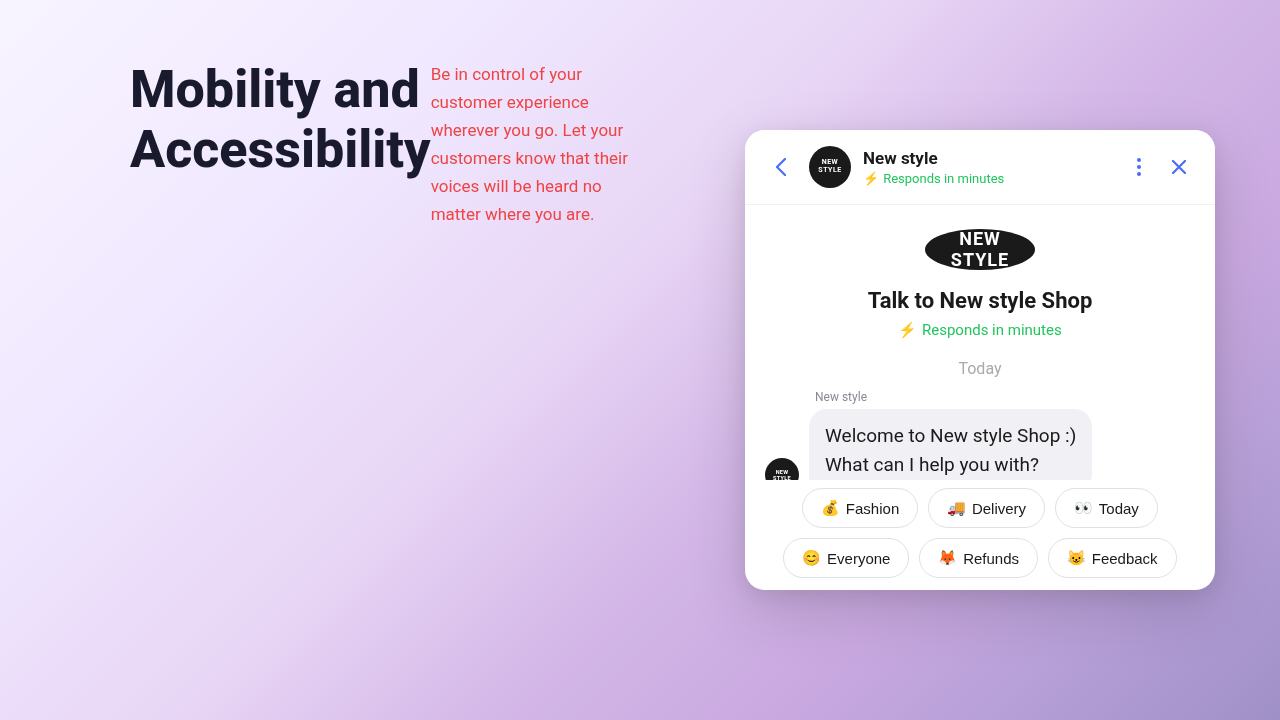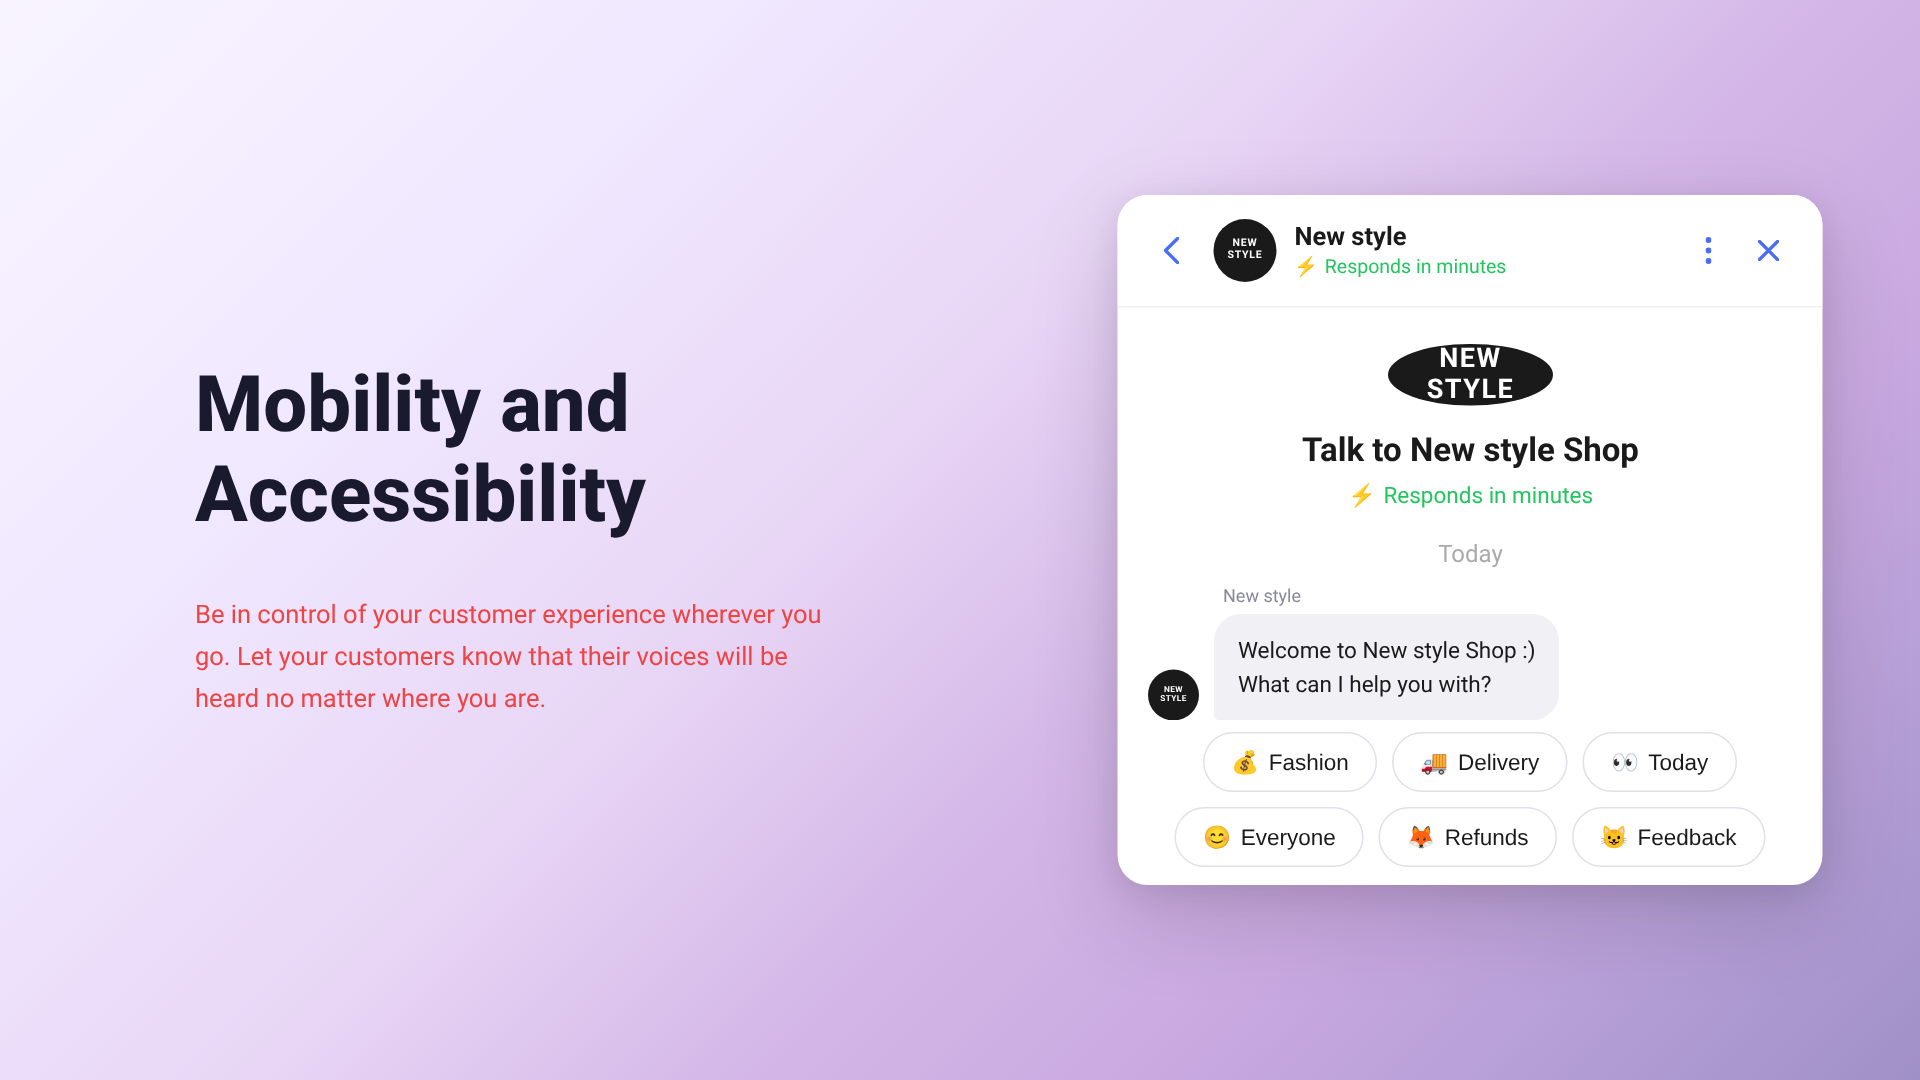--- a/index.html
+++ b/index.html
@@ -21,21 +21,21 @@
       z-index: 0;
     }
 
     
     .left-panel {
       position: relative;
       z-index: 1;
       width: 700px;
       height: 720px;
       display: flex;
-      flex-direction: column;
+      flex-direction: row;
       justify-content: center;
       padding: 60px 60px 60px 130px;
     }
 
     .main-heading {
       font-size: 52px;
       font-weight: 800;
       color: #1a1a2e;
       line-height: 1.15;
       margin-bottom: 36px;
@@ -260,21 +260,21 @@
       font-weight: 700;
       letter-spacing: 0.3px;
       line-height: 1.1;
       text-align: center;
     }
 
     .message-bubble {
       background: #f0f0f5;
       border-radius: 18px 18px 18px 4px;
       padding: 13px 16px;
-      font-size: 15px;
+      font-size: 19px;
       color: #1a1a1a;
       line-height: 1.5;
       max-width: 320px;
     }
 
     
     .quick-replies {
       width: 100%;
       padding: 8px 16px 12px;
       display: flex;

